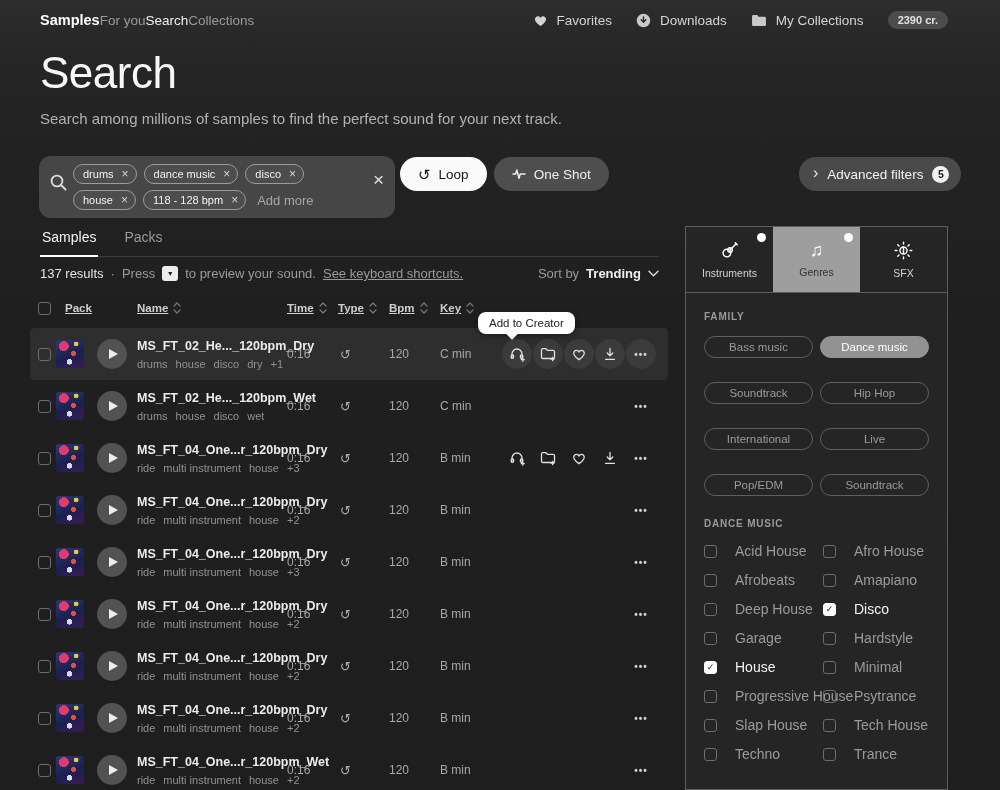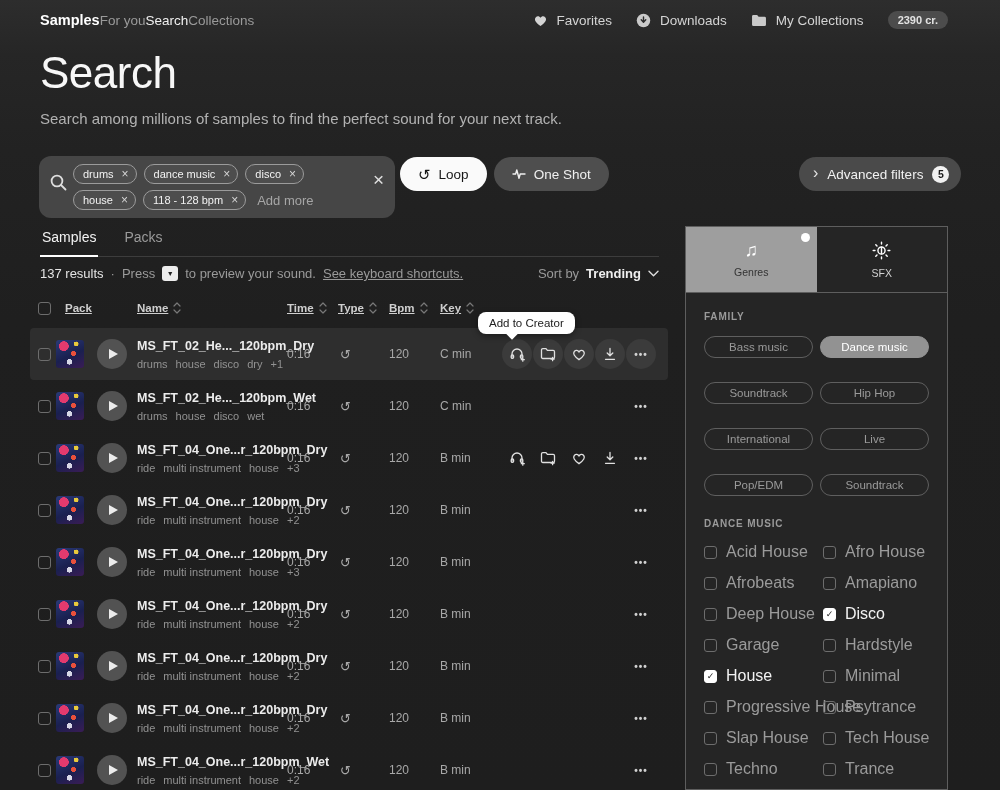--- a/index.html
+++ b/index.html
@@ -102,21 +102,21 @@
   .sb-label { font-size:10px; letter-spacing:.8px; color:#9a9a9a; font-weight:600; }
   .fpills { margin-top:14px; display:grid; grid-template-columns:1fr 1fr; gap:24px 7px; }
   .fpill { height:22px; border:1px solid #5f5f5f; border-radius:11px; background:transparent; color:#9a9a9a; font-size:11.5px; font-family:inherit; cursor:pointer; }
   .fpill.sel { background:#929292; color:#fff; border-color:#929292; }
   .group-label { margin-top:22px; }
   .ggrid { margin-top:14px; display:grid; grid-template-columns:119px 1fr; gap:13px 0; }
   .gitem { display:flex; align-items:center; gap:9px; cursor:pointer; }
   .gbox { width:13px; height:13px; border:1.5px solid #6d6d6d; border-radius:3px; flex:none; display:flex; align-items:center; justify-content:center; }
   .gitem.checked .gbox { background:#fff; border-color:#fff; }
   .gitem.checked .gbox::after { content:"✓"; color:#1d1d1d; font-size:9px; font-weight:700; }
-  .glabel { font-size:16px; color:#9b9b9b; white-space:nowrap; }
+  .glabel { font-size:14px; color:#9b9b9b; white-space:nowrap;margin-left:9px; }
   .gitem.checked .glabel { color:#f2f2f2; }
 
   svg { flex:none; }
 </style>
 </head>
 <body>
 
 <div class="page">
 
   <header class="topnav">
@@ -548,20 +548,32 @@
     <div class="acts">
 
       <button class="act-btn dots">•••</button>
     </div>
   </div>
 </div>
   </div>
 
   <aside class="sidebar">
     <div class="sb-tabs">
+      <div class="sb-tab">
+        <span class="sb-dot"></span>
+        <svg width="19" height="19" viewBox="0 0 17 17">
+            <g fill="none" stroke="#fff" stroke-width="1.3" stroke-linecap="round">
+              <path d="M14.5 2.5 L9 8"></path>
+              <path d="M13.6 1.6 l1.8 1.8"></path>
+              <circle cx="6.2" cy="10.8" r="3.4"></circle>
+              <circle cx="9" cy="8" r="2"></circle>
+            </g>
+          </svg>
+        <span>Instruments</span>
+      </div>
       <div class="sb-tab active">
         <span class="sb-dot"></span>
         <span class="glyph">♫</span>
         <span>Genres</span>
       </div>
       <div class="sb-tab">
         <svg width="19" height="19" viewBox="0 0 16 16">
             <g fill="none" stroke="#fff" stroke-width="1.2" stroke-linecap="round">
               <circle cx="8" cy="8" r="3"></circle>
               <path d="M8 5.2 v5.6"></path>

